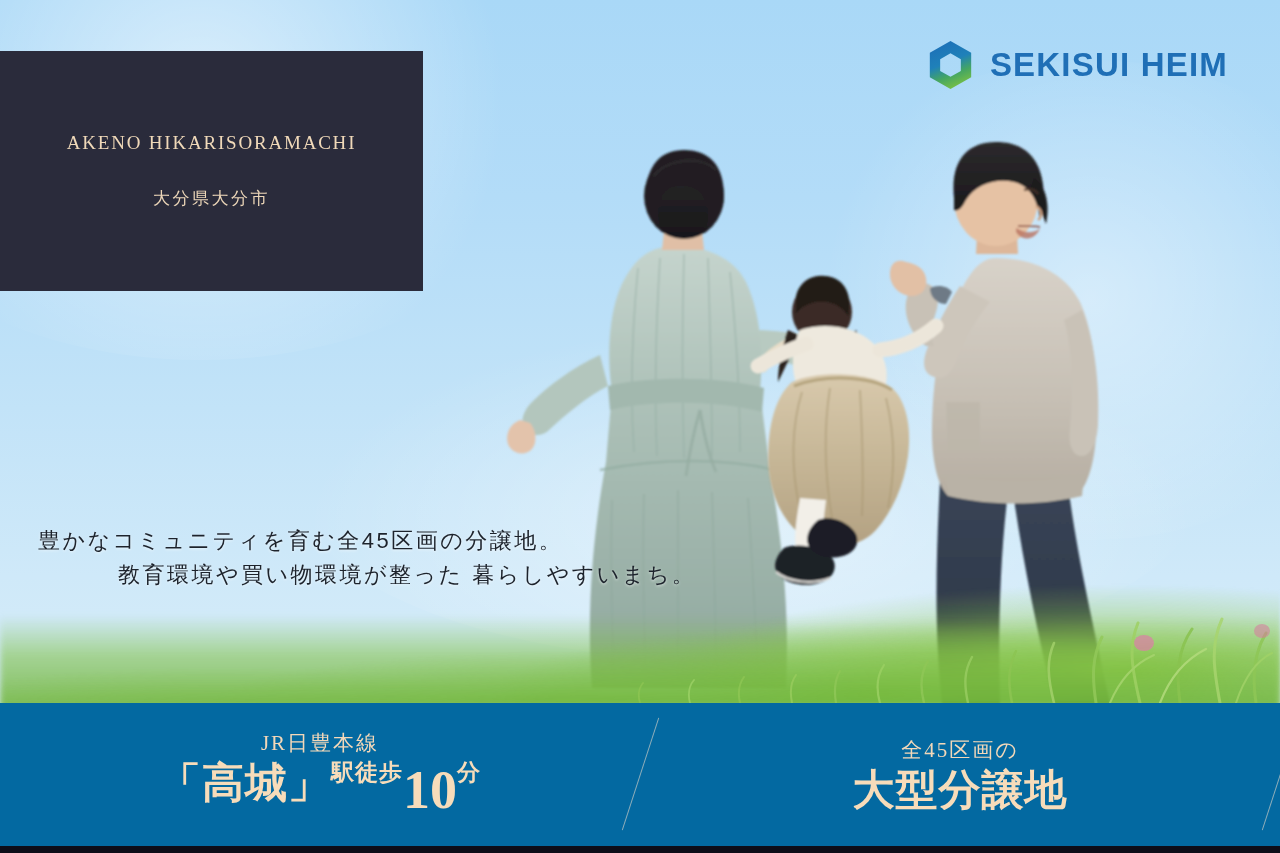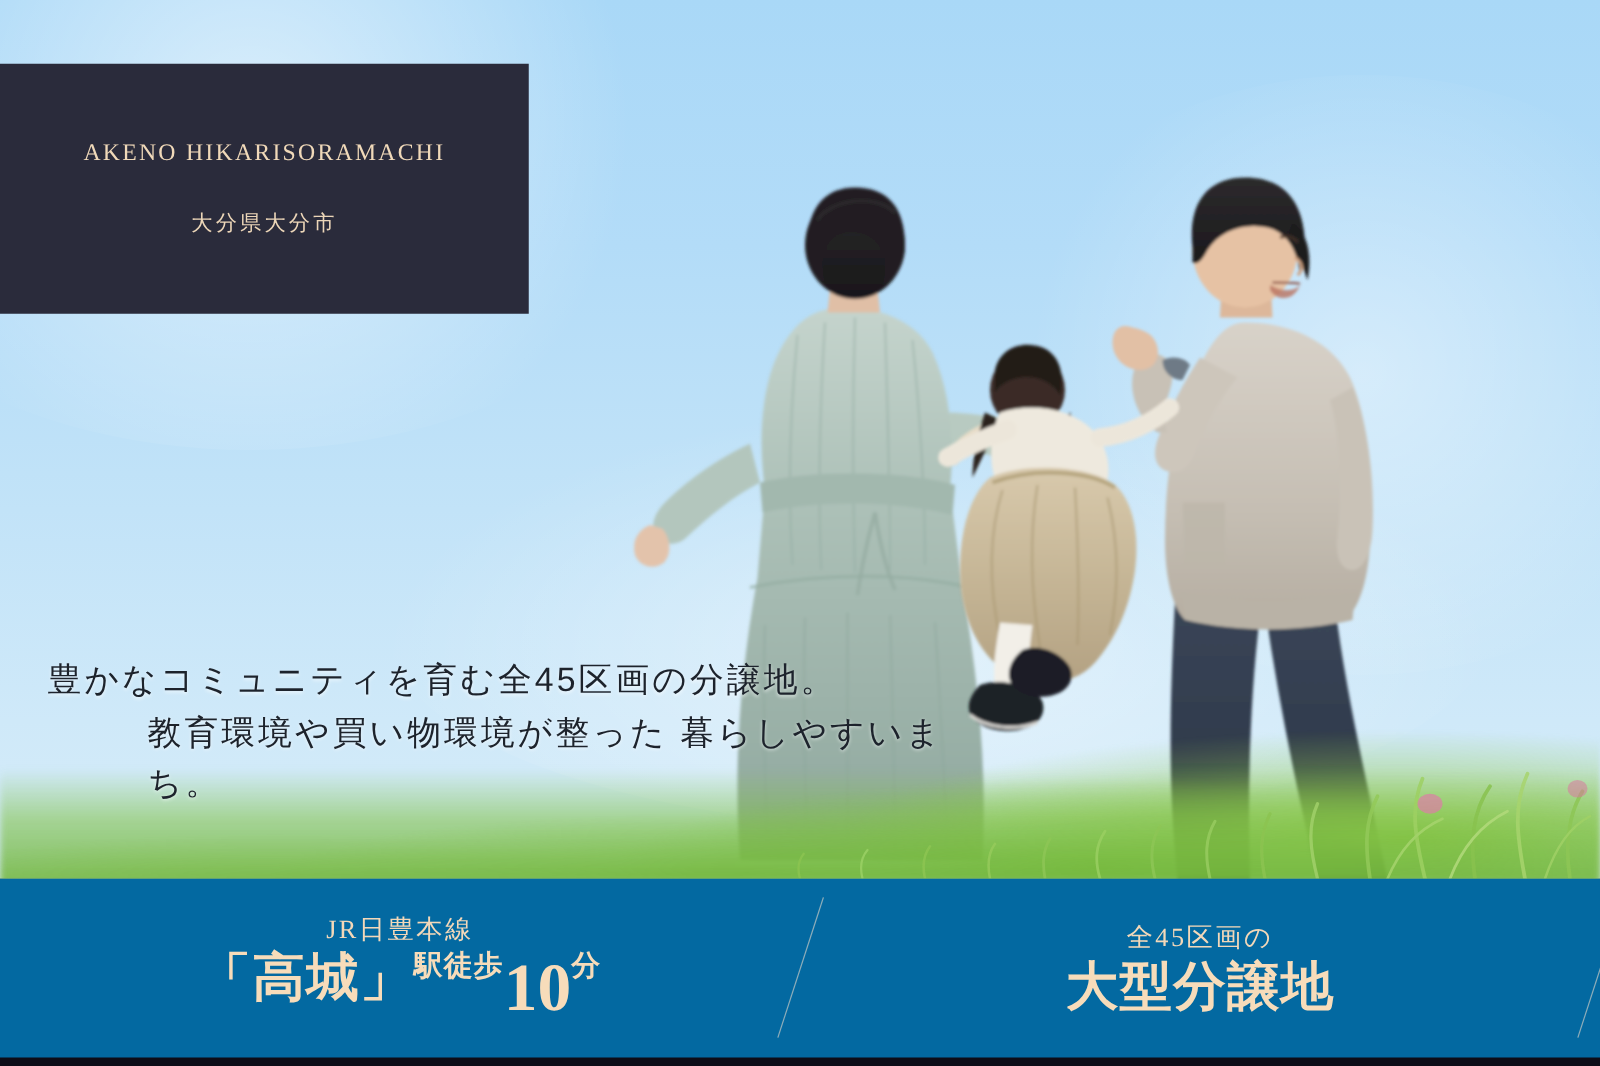--- a/index.html
+++ b/index.html
@@ -57,21 +57,21 @@
       linear-gradient(180deg, rgba(130,195,70,0) 0%, rgba(126,192,66,.55) 42%, rgba(108,178,56,.85) 100%);
     filter:blur(3px);
   }
 
   
   .people{ position:absolute; left:0; top:0; width:1280px; height:703px; }
 
   
   .title-panel{
     position:absolute; left:0; top:51px;
-    width:423px; height:200px;
+    width:423px; height:240px;
     background:#2a2b3b;
     display:flex; flex-direction:column;
     align-items:center; justify-content:center;
     text-align:center;
   }
   .title-romaji{
     font-family:"Liberation Serif", serif;
     font-size:19px; letter-spacing:1.8px;
     color:#f0d9b9; margin-bottom:7px;
   }
@@ -100,21 +100,21 @@
     color:#1f6fb6;
   }
 
   
   .catch{
     position:absolute; left:0; top:524px; width:770px;
     font-family:"Liberation Sans", sans-serif;
     color:#1d232c;
   }
   .catch-line{
-    font-size:27px; letter-spacing:2.5px; line-height:1.5;
+    font-size:22px; letter-spacing:2.5px; line-height:1.5;
     font-weight:500;
     text-shadow:0 1px 3px rgba(255,255,255,.65);
   }
   .catch-line.l1{ padding-left:38px; }
   .catch-line.l2{ padding-left:118px; margin-top:1px; }
 
   
   .featurebar{
     position:absolute; left:0; top:703px;
     width:1280px; height:143px;
@@ -363,20 +363,37 @@
       <ellipse cx="1144" cy="70" rx="10" ry="8" fill="#dd7ea6" opacity=".7"></ellipse>
       <ellipse cx="1262" cy="58" rx="8" ry="7" fill="#d9789f" opacity=".55"></ellipse>
     </svg>
   </div>
 
   <div class="title-panel">
     <div class="title-romaji">AKENO HIKARISORAMACHI</div>
     <div class="title-sub">大分県大分市</div>
   </div>
 
+  <div class="brand">
+    <svg class="brand-mark" viewBox="0 0 100 106">
+      <defs>
+        <linearGradient id="hexG" x1="0.25" y1="0" x2="0.6" y2="1">
+          <stop offset="0%" stop-color="#1c6fb8"></stop>
+          <stop offset="45%" stop-color="#1f81b9"></stop>
+          <stop offset="72%" stop-color="#45a662"></stop>
+          <stop offset="100%" stop-color="#7ac143"></stop>
+        </linearGradient>
+      </defs>
+      <path fill="url(#hexG)" fill-rule="evenodd" d="M50 2 L94 27 L94 79 L50 104 L6 79 L6 27 Z
+           M50 28 L72 40.5 L72 65.5 L50 78 L28 65.5 L28 40.5 Z"></path>
+      <path fill="#ffffff" d="M50 2 L94 27 L84 33 L50 13.5 L16 33 L6 27 Z" opacity="0"></path>
+      <path fill="#b9e0f5" opacity=".9" d="M28 40.5 L50 28 L50 78 L28 65.5 Z" transform="translate(0,0)" style="display:none"></path>
+    </svg>
+    <span class="brand-text">SEKISUI HEIM</span>
+  </div>
 
   <div class="catch">
     <div class="catch-line l1">豊かなコミュニティを育む全45区画の分譲地。</div>
     <div class="catch-line l2">教育環境や買い物環境が整った 暮らしやすいまち。</div>
   </div>
 
   <div class="featurebar">
 
     <div class="feature">
       <div class="feature-small">JR日豊本線</div>

